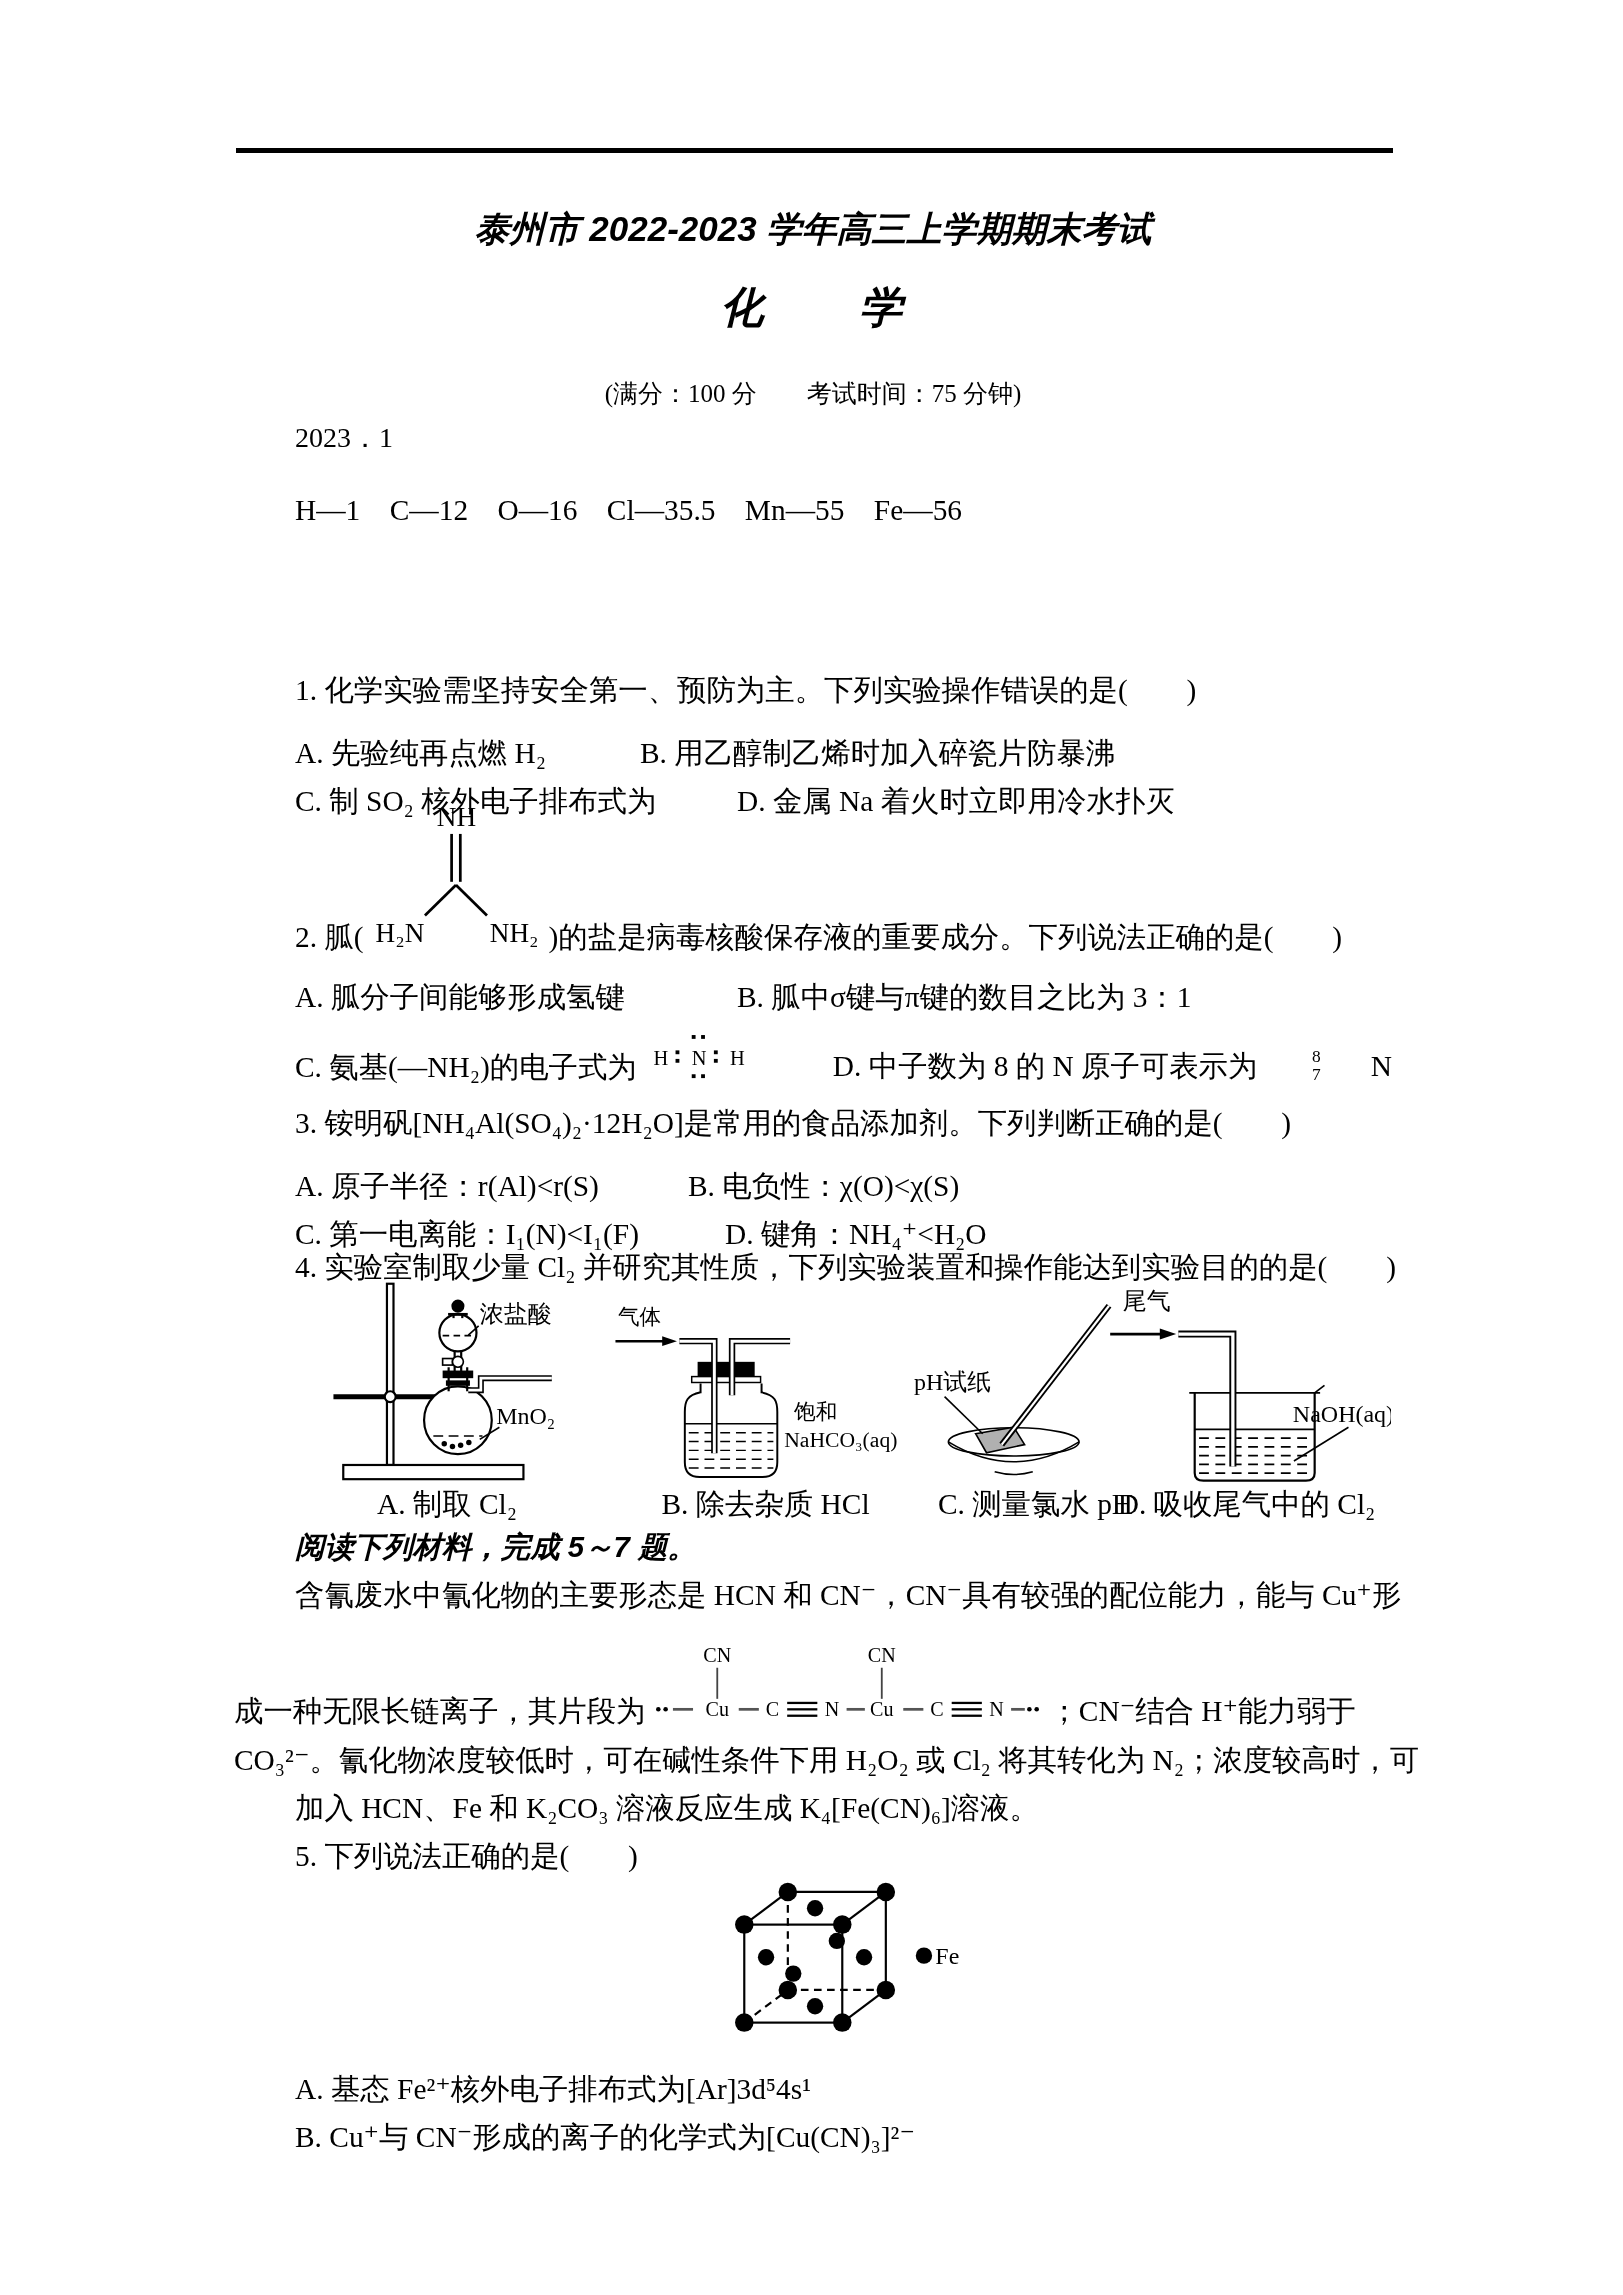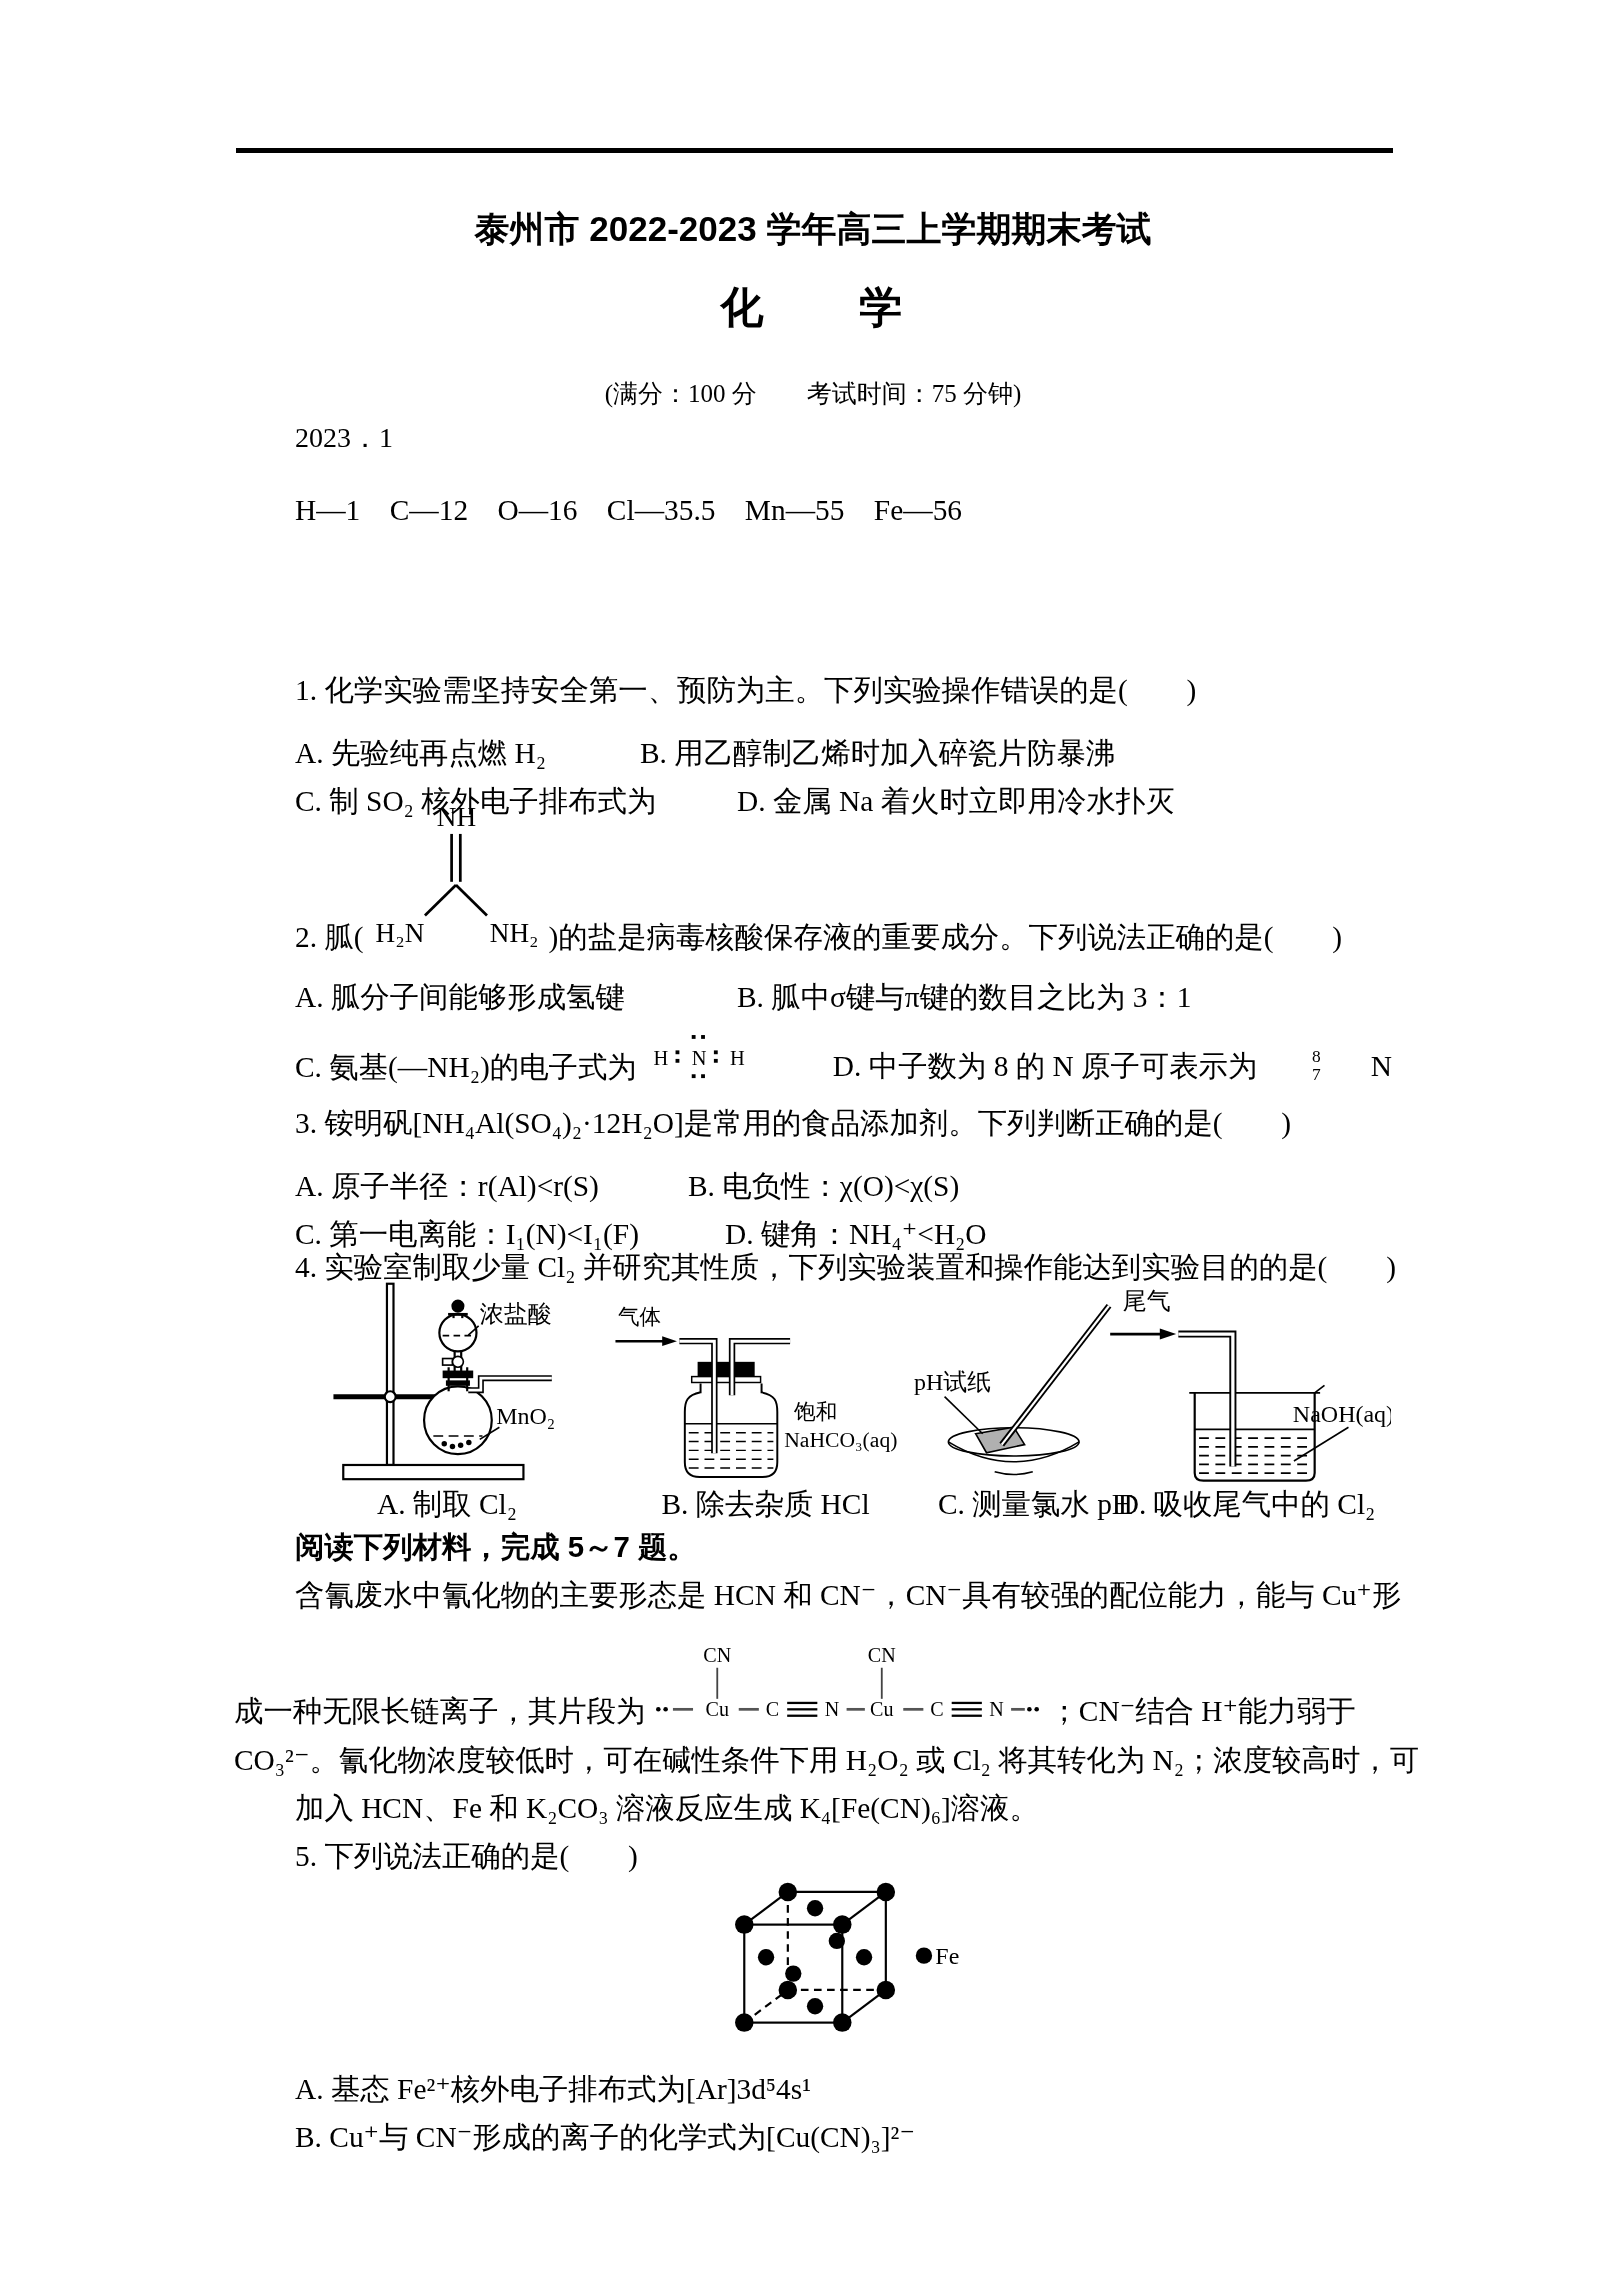--- a/index.html
+++ b/index.html
@@ -2,21 +2,21 @@
 <html style="font-size:8.7px"><head>
 <meta charset="utf-8">
 <style>
   html,body{margin:0;padding:0;background:#fff;}
   body{width:1623px;height:2295px;font-family:"Liberation Serif","DejaVu Serif",serif;color:#000;}
   .page{position:relative;width:1623px;height:2295px;overflow:hidden;background:#fff;}
   .rule{position:absolute;left:236px;top:148px;width:1157px;height:4.9px;background:#000;}
   .line{position:absolute;left:234px;width:1158px;font-size:29.4px;line-height:34px;white-space:nowrap;}
   .center{text-align:center;}
   .indent{padding-left:61px;}
-  .heiti{font-family:"Liberation Sans","DejaVu Sans",sans-serif;font-weight:bold;}
+  .heiti{font-family:"Liberation Sans","DejaVu Sans",sans-serif;font-weight:bold;font-style:italic;}
   .title{top:212px;font-size:35px;}
   .subject{top:290px;font-size:43px;letter-spacing:3.3px;}
   .meta{top:377px;font-size:25px;}
   .date{top:421px;font-size:28px;}
   .masses{top:493px;}
   .hdr1{top:577px;}
   .hdr2{top:625px;}
   .q1{top:673px;}
   .optrow{position:absolute;left:234px;width:1158px;height:34px;font-size:29.4px;line-height:34px;margin-top:15px;}
   .opt{position:absolute;top:0;white-space:nowrap;}

